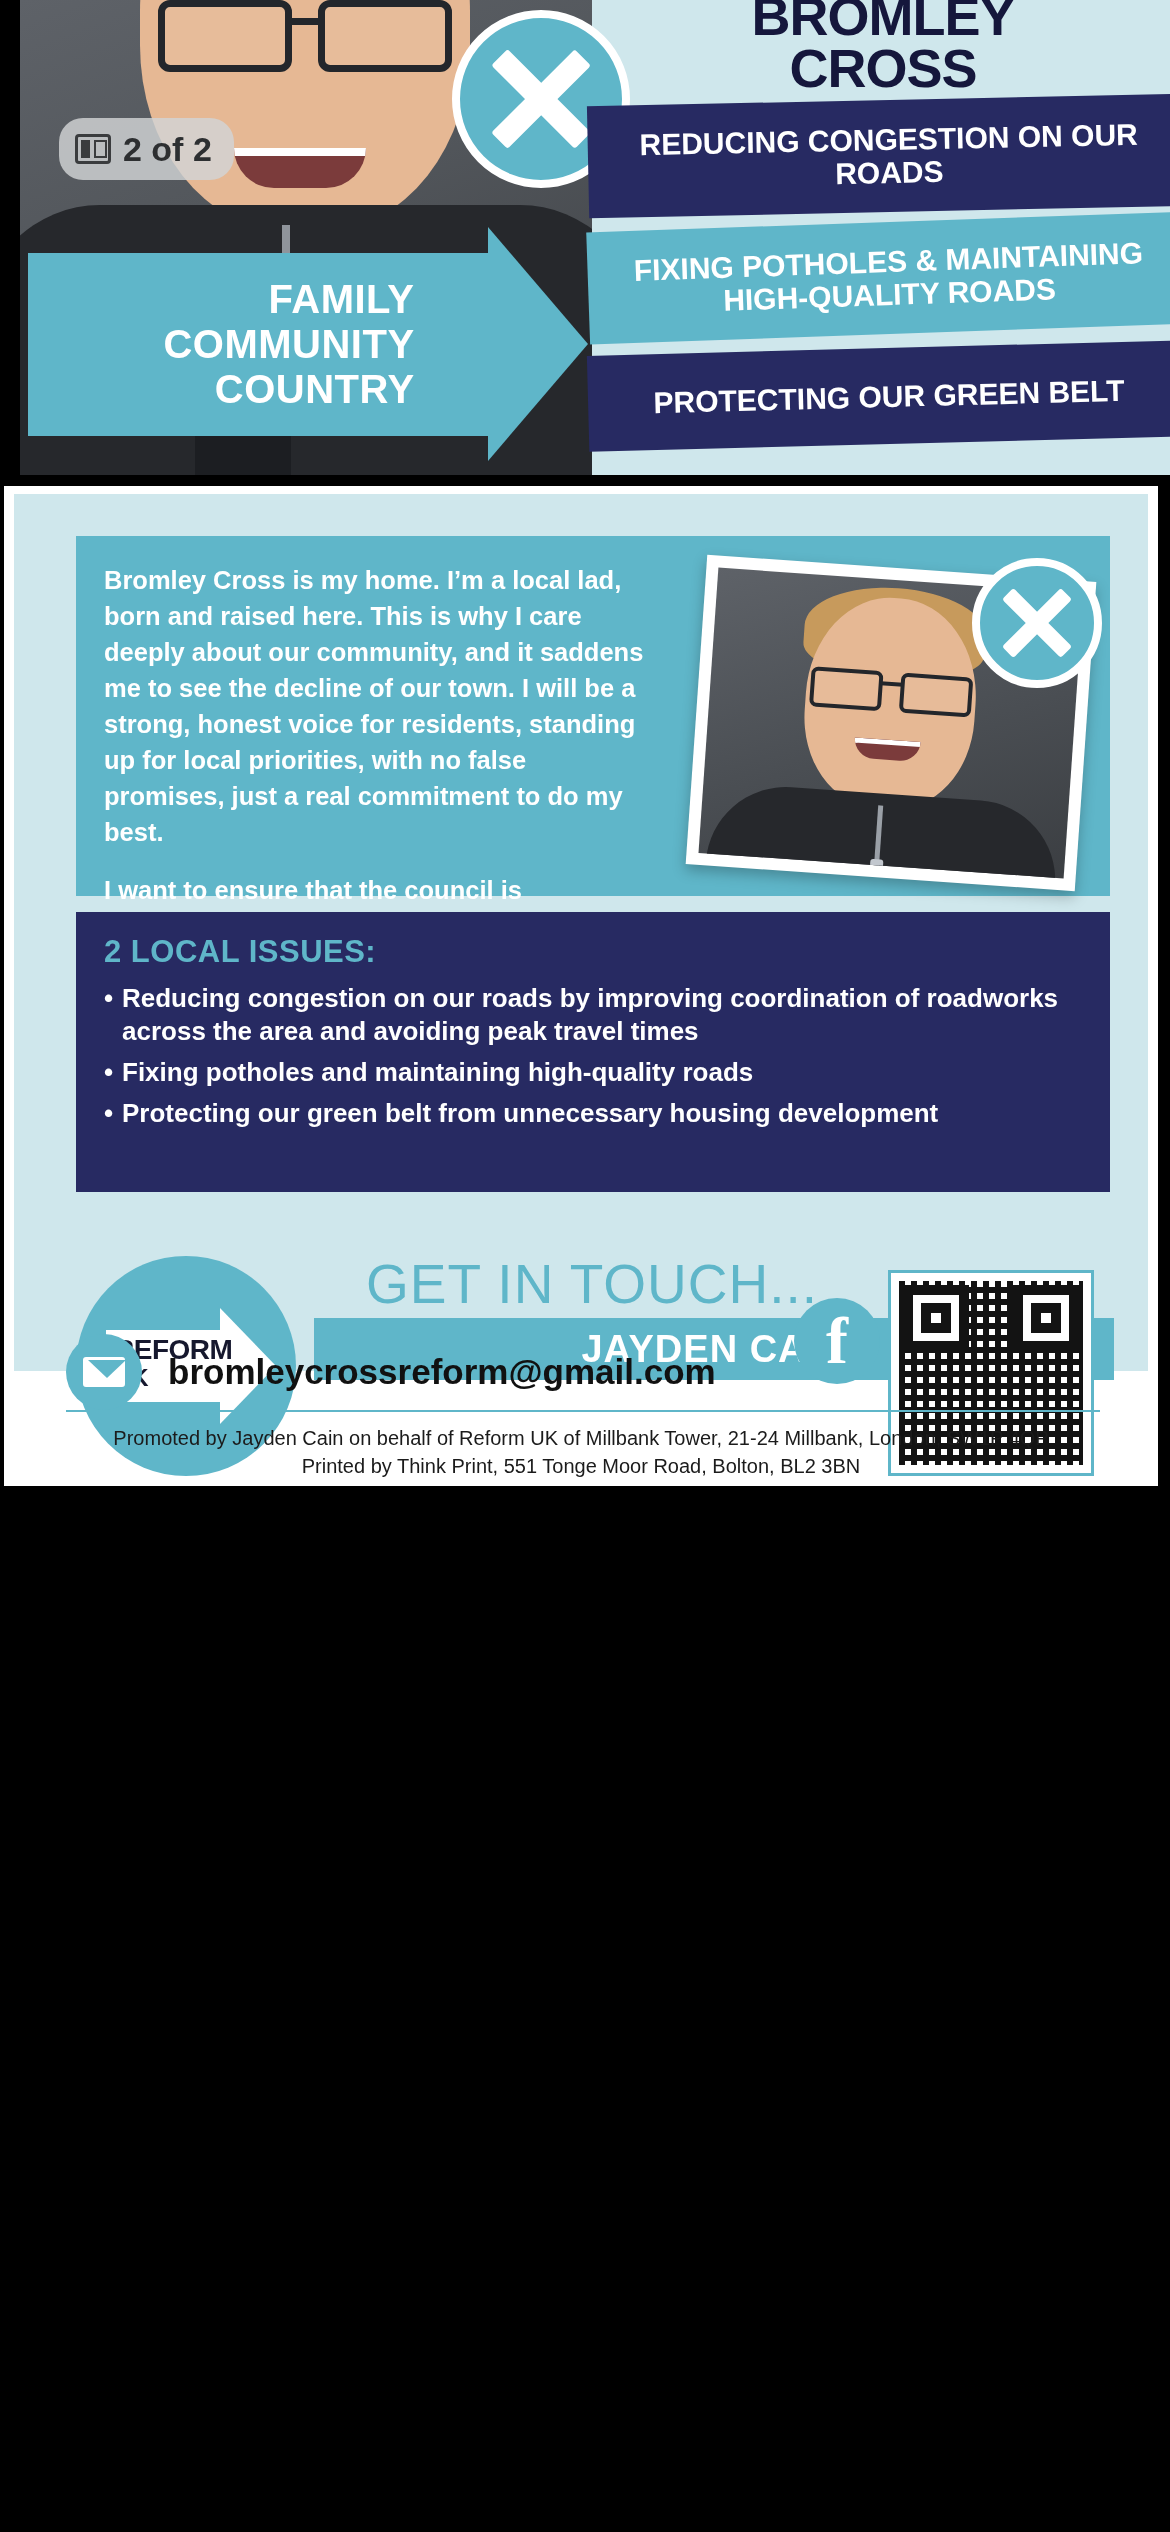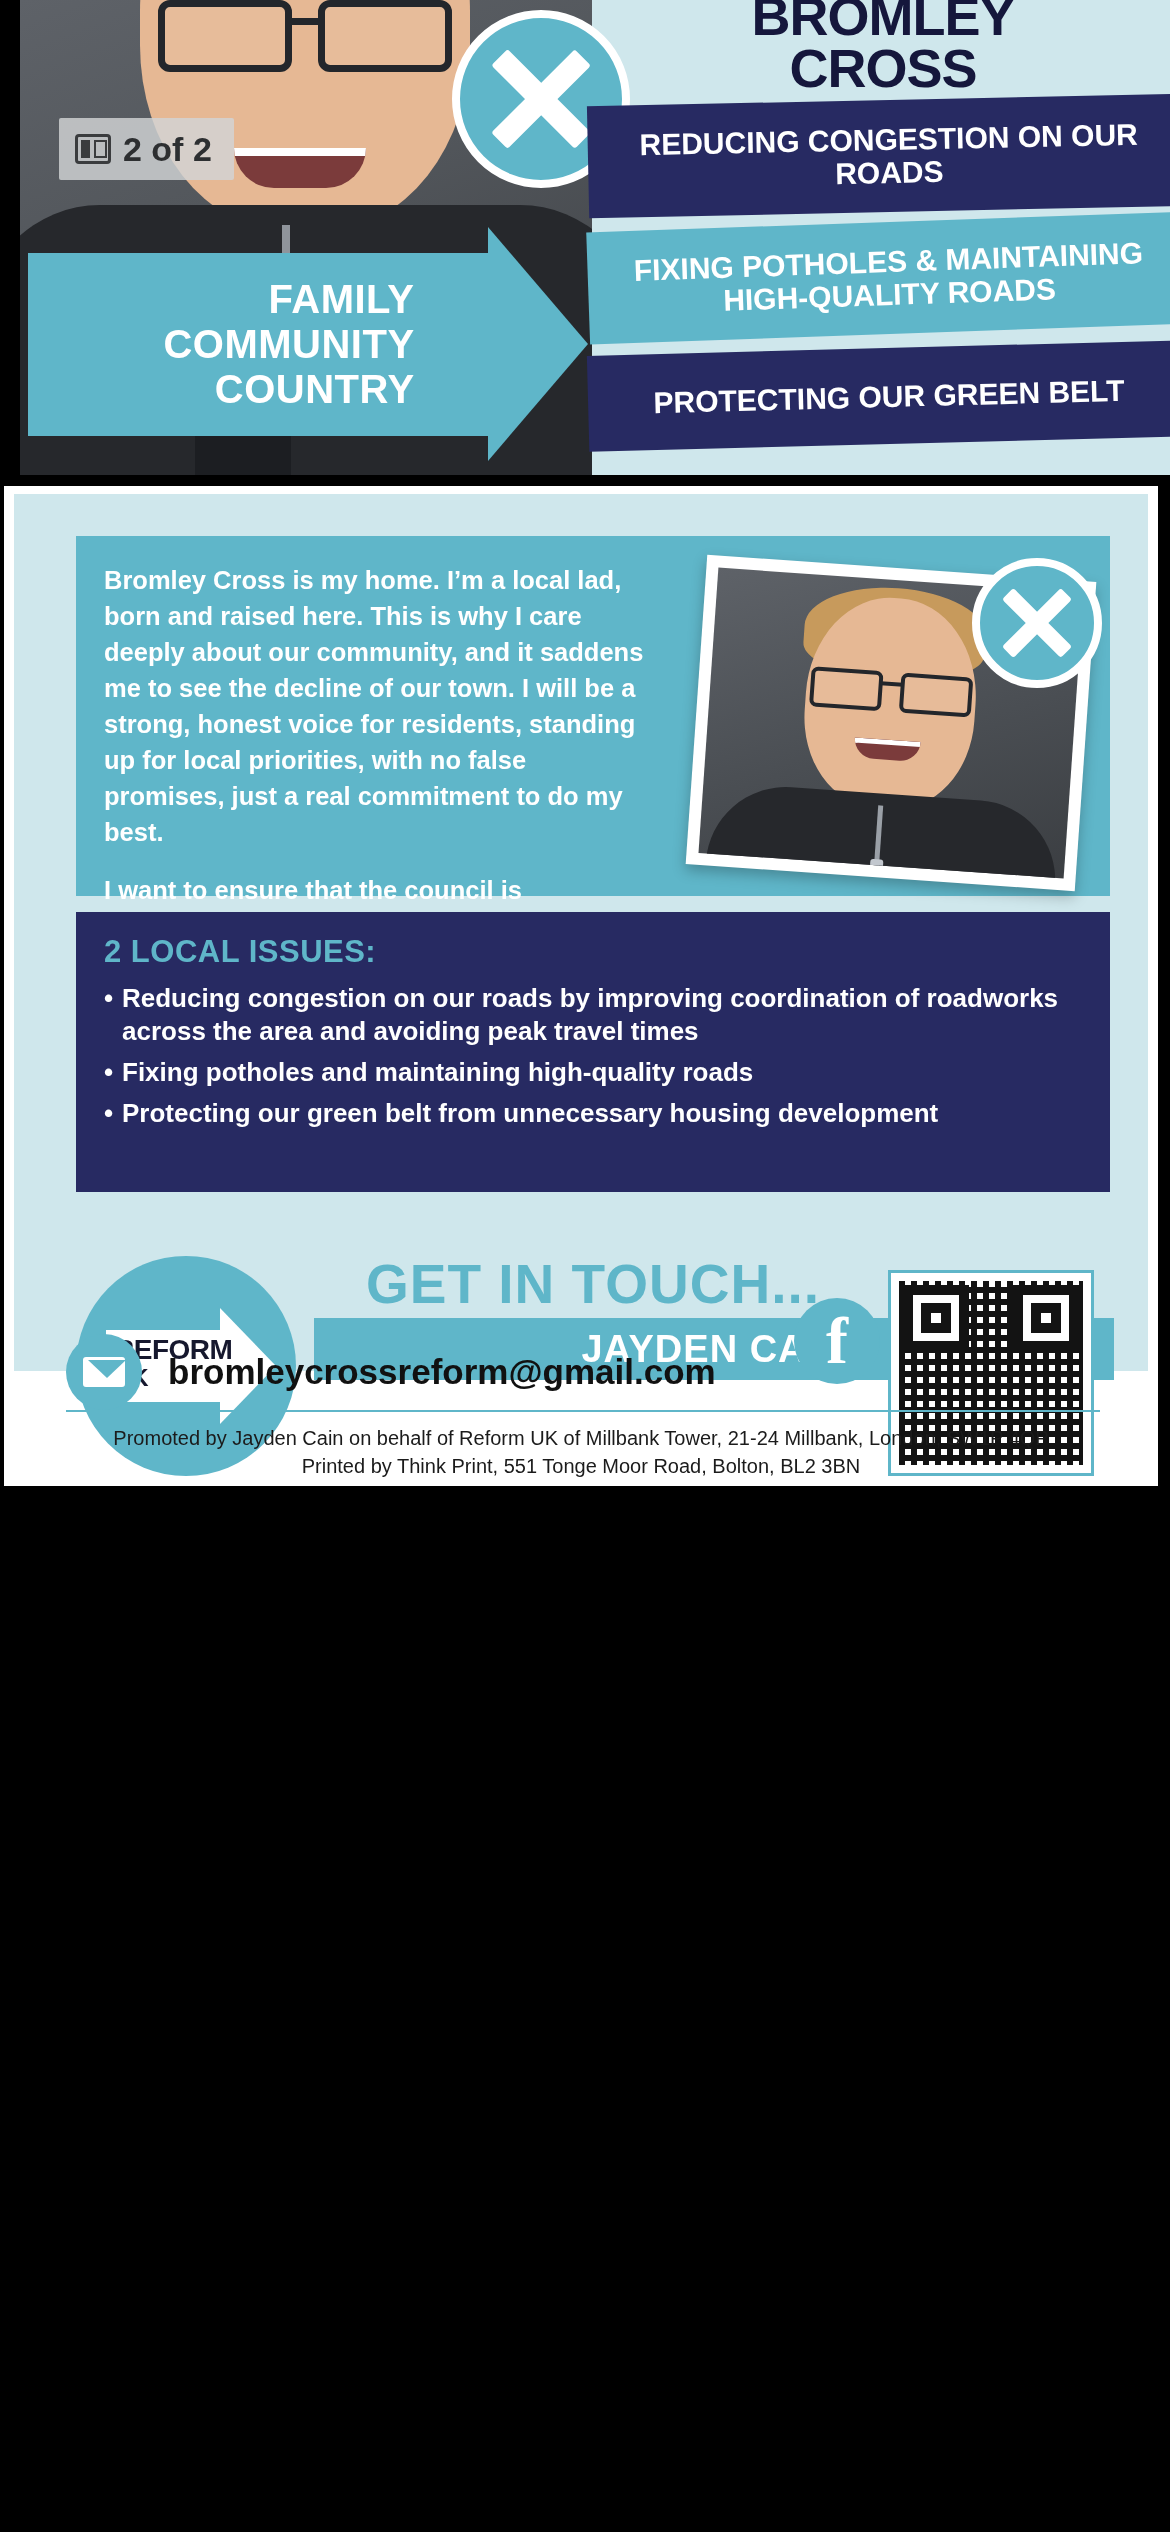--- a/index.html
+++ b/index.html
@@ -230,21 +230,21 @@
   }
 
   
   .page-pill {
     position: absolute;
     left: 39px;
     top: 118px;
     height: 62px;
     padding: 0 22px 0 16px;
     background: rgba(210,212,214,0.82);
-    border-radius: 2px;
+    border-radius: 24px;
     display: flex;
     align-items: center;
     gap: 12px;
     color: #2d2f31;
     font-size: 34px;
     font-weight: 600;
   }
   .pill-icon {
     width: 36px; height: 30px;
     border: 3px solid #3a3c3e;
@@ -390,21 +390,21 @@
   .touch-band-bg {
     position: absolute;
     left: 0; top: 0;
     width: 1134px; height: 125px;
     background: #cfe7ec;
   }
   .git-text {
     position: absolute;
     left: 352px; top: 6px;
     color: #5fb6c9;
-    font-weight: bold;
+    font-weight: normal;
     font-size: 55px;
     letter-spacing: 1px;
   }
   .name-band {
     position: absolute;
     left: 300px; top: 72px;
     width: 800px; height: 62px;
     background: #5fb6c9;
     display: flex;
     align-items: center;

